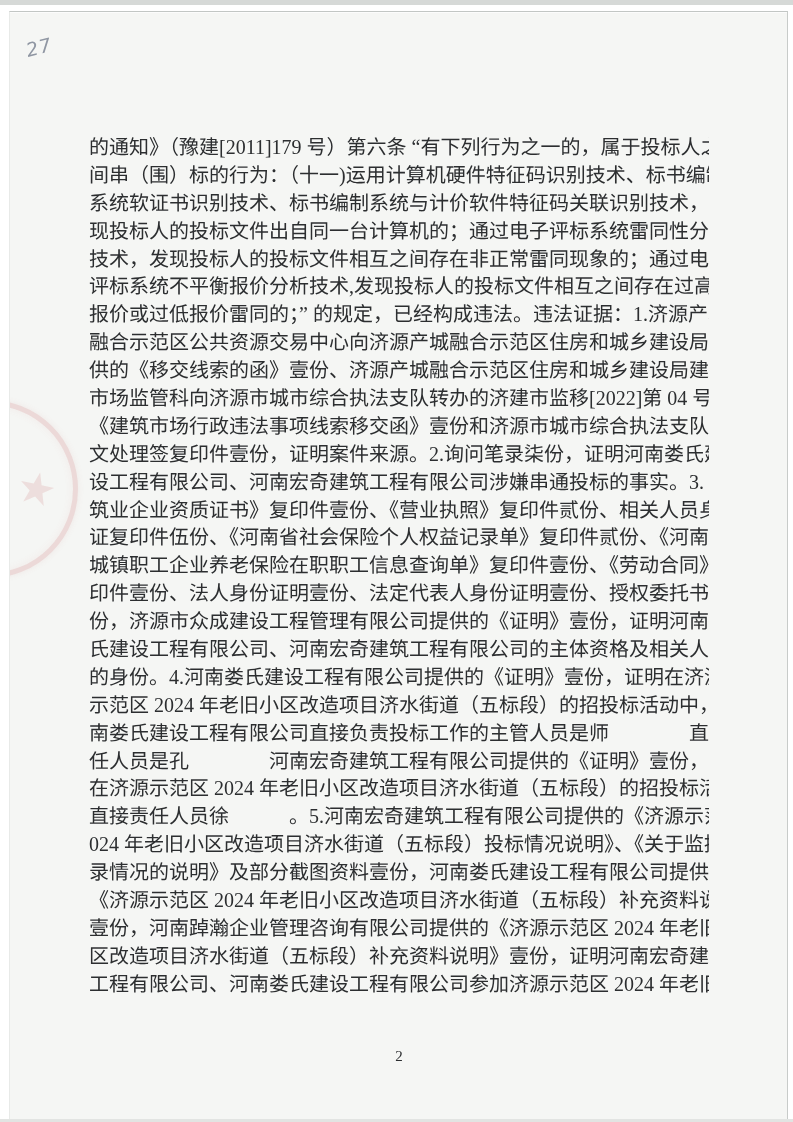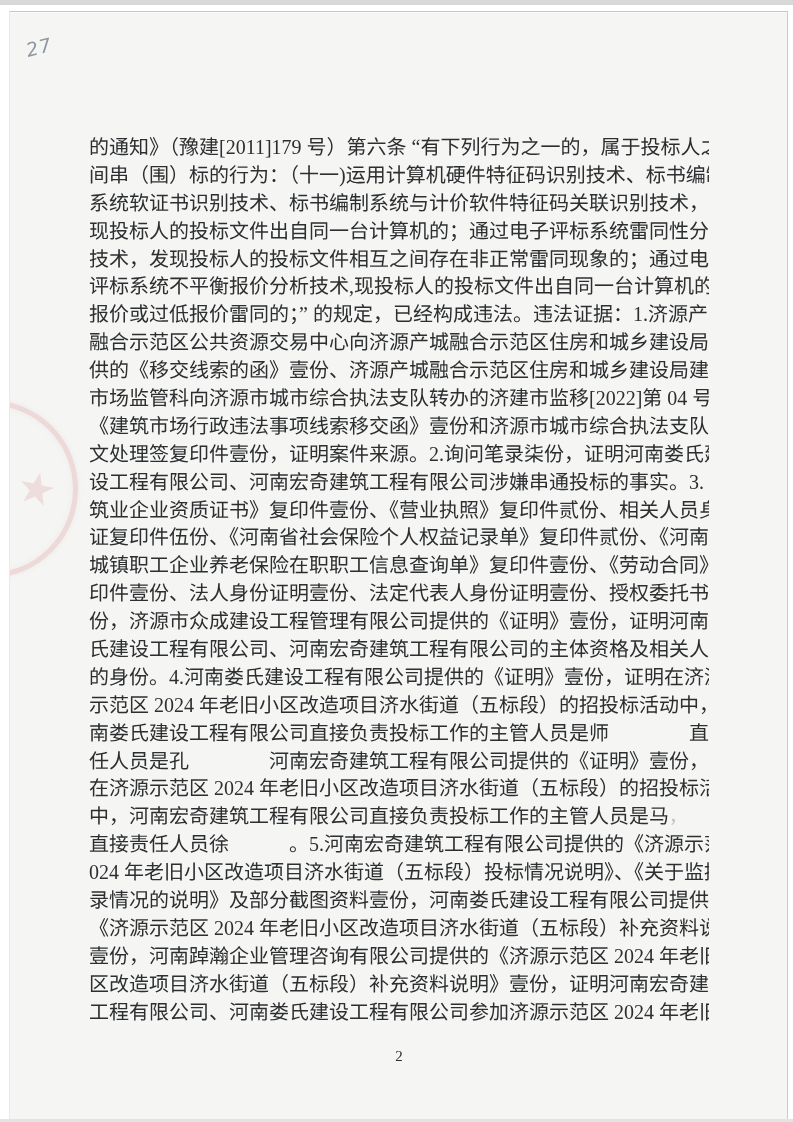--- a/index.html
+++ b/index.html
@@ -105,40 +105,39 @@
   <div class="seal">
     <span class="seal-star">★</span>
   </div>
 
   <div class="doc-text">
     <div class="line">的通知》（豫建[2011]179 号）第六条 “有下列行为之一的，属于投标人之</div>
     <div class="line">间串（围）标的行为：（十一)运用计算机硬件特征码识别技术、标书编制</div>
     <div class="line">系统软证书识别技术、标书编制系统与计价软件特征码关联识别技术，发</div>
     <div class="line">现投标人的投标文件出自同一台计算机的；通过电子评标系统雷同性分析</div>
     <div class="line">技术，发现投标人的投标文件相互之间存在非正常雷同现象的；通过电子</div>
-    <div class="line">评标系统不平衡报价分析技术,现投标人的投标文件出自同一台计算机的</div>
+    <div class="line">评标系统不平衡报价分析技术,发现投标人的投标文件相互之间存在过高</div>
     <div class="line">报价或过低报价雷同的；” 的规定，已经构成违法。违法证据：1.济源产城</div>
     <div class="line">融合示范区公共资源交易中心向济源产城融合示范区住房和城乡建设局提</div>
     <div class="line">供的《移交线索的函》壹份、济源产城融合示范区住房和城乡建设局建筑</div>
     <div class="line">市场监管科向济源市城市综合执法支队转办的济建市监移[2022]第 04 号</div>
     <div class="line">《建筑市场行政违法事项线索移交函》壹份和济源市城市综合执法支队收</div>
     <div class="line">文处理签复印件壹份，证明案件来源。2.询问笔录柒份，证明河南娄氏建</div>
     <div class="line">设工程有限公司、河南宏奇建筑工程有限公司涉嫌串通投标的事实。3.《建</div>
     <div class="line">筑业企业资质证书》复印件壹份、《营业执照》复印件贰份、相关人员身份</div>
     <div class="line">证复印件伍份、《河南省社会保险个人权益记录单》复印件贰份、《河南省</div>
     <div class="line">城镇职工企业养老保险在职职工信息查询单》复印件壹份、《劳动合同》复</div>
     <div class="line">印件壹份、法人身份证明壹份、法定代表人身份证明壹份、授权委托书叁</div>
     <div class="line">份，济源市众成建设工程管理有限公司提供的《证明》壹份，证明河南娄</div>
     <div class="line">氏建设工程有限公司、河南宏奇建筑工程有限公司的主体资格及相关人员</div>
     <div class="line">的身份。4.河南娄氏建设工程有限公司提供的《证明》壹份，证明在济源</div>
     <div class="line">示范区 2024 年老旧小区改造项目济水街道（五标段）的招投标活动中，河</div>
     <div class="line">南娄氏建设工程有限公司直接负责投标工作的主管人员是师　　　　直接责</div>
     <div class="line">任人员是孔　　　　河南宏奇建筑工程有限公司提供的《证明》壹份，证明</div>
     <div class="line">在济源示范区 2024 年老旧小区改造项目济水街道（五标段）的招投标活动</div>
-    <div class="line line-short">中，河南宏奇建筑工程有限公司直接负责投标工作的主管人员是马</div>
     <div class="line">直接责任人员徐　　　。5.河南宏奇建筑工程有限公司提供的《济源示范区 2</div>
     <div class="line">024 年老旧小区改造项目济水街道（五标段）投标情况说明》、《关于监控记</div>
     <div class="line">录情况的说明》及部分截图资料壹份，河南娄氏建设工程有限公司提供的</div>
     <div class="line">《济源示范区 2024 年老旧小区改造项目济水街道（五标段）补充资料说明》</div>
     <div class="line">壹份，河南踔瀚企业管理咨询有限公司提供的《济源示范区 2024 年老旧小</div>
     <div class="line">区改造项目济水街道（五标段）补充资料说明》壹份，证明河南宏奇建筑</div>
     <div class="line">工程有限公司、河南娄氏建设工程有限公司参加济源示范区 2024 年老旧小</div>
   </div>
 
   <div class="page-number">2</div>

